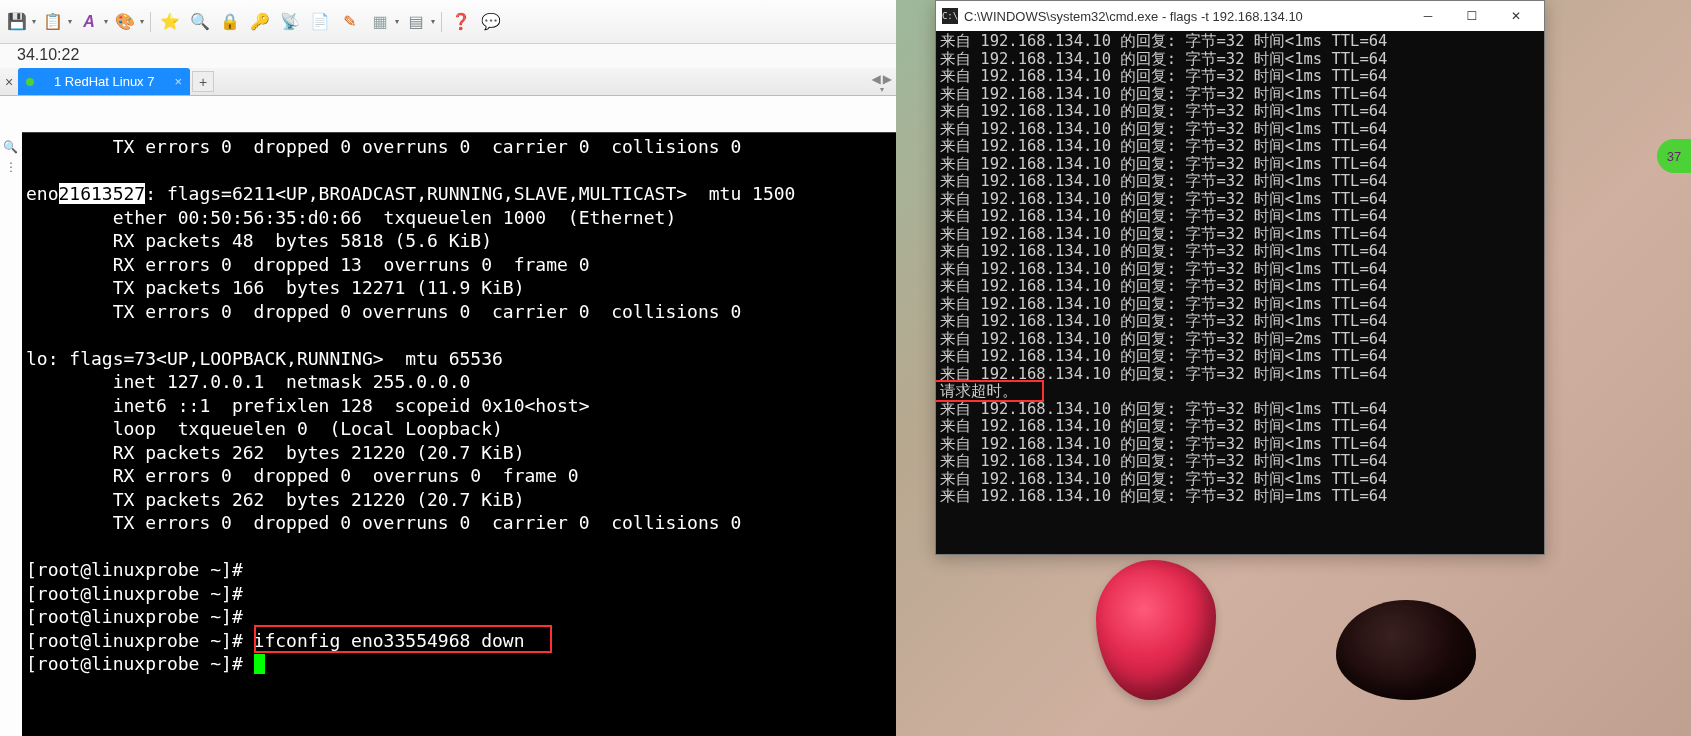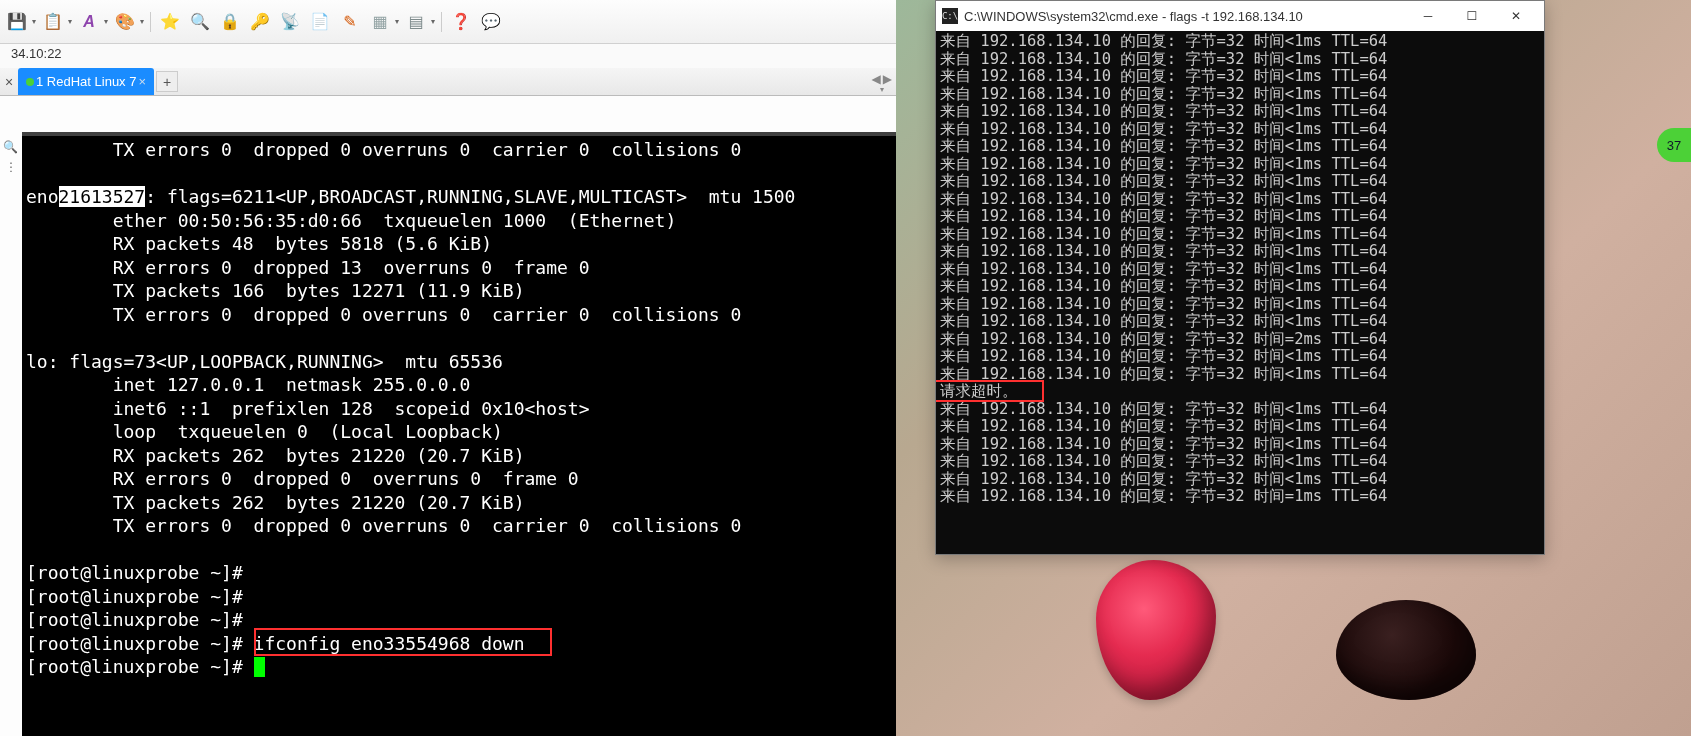--- a/index.html
+++ b/index.html
@@ -32,41 +32,41 @@
   width: 26px; height: 26px;
   display: flex; align-items: center; justify-content: center;
   font-size: 16px;
   cursor: pointer;
   border-radius: 2px;
 }
 .tb-sep { width: 1px; height: 20px; background: #ccc; margin: 0 2px; }
 .dd { font-size: 8px; color: #666; margin-left: -2px; }
 .info-row {
   height: 24px;
-  padding: 2px 11px;
-  font-size: 13px;
+  padding: 2px 17px;
+  font-size: 16px;
   color: #333;
   background: #fafafa;
 }
 .tabbar {
   height: 28px;
   background: linear-gradient(#f5f5f5,#e8e8e8);
   display: flex;
   align-items: stretch;
   border-bottom: 1px solid #bbb;
   position: relative;
 }
 .tab-close { width: 18px; display:flex; align-items:center; justify-content:center; color:#555; font-size:14px; cursor:pointer; }
 .tab {
   background: #1a8cff;
   color: #fff;
   display: flex; align-items: center;
   padding: 0 8px;
   font-size: 13px;
-  gap: 2px;
+  gap: 20px;
   border-top-left-radius: 3px;
   border-top-right-radius: 3px;
 }
 .tab .dot { width:8px; height:8px; background:#4cd137; border-radius:50%; }
 .tab .close-x { color:#cde; font-size:13px; cursor:pointer; }
 .tab-add { width: 22px; background:#eee; border:1px solid #ccc; display:flex; align-items:center; justify-content:center; font-size:14px; color:#555; cursor:pointer; margin-left:2px; margin-top:3px; height:21px; }
 .tab-nav { position:absolute; right:4px; top:4px; display:flex; gap:2px; color:#888; font-size:12px; }
 .tab-nav span { cursor:pointer; }
 .dd-bar { position:absolute; right:2px; bottom:0; width:14px; height:10px; font-size:8px; color:#888; }
 .sidebar-quick {
@@ -82,21 +82,21 @@
   left:22px; top:132px;
   right:0; bottom:0;
   background:#000;
   color:#fff;
   font-family: "Consolas","DejaVu Sans Mono",monospace;
   font-size: 18px;
   line-height: 23.5px;
   padding: 2px 4px;
   white-space: pre;
   overflow:hidden;
-  border-top: 4px solid #404040;
+  border-top: 1px solid #404040;
 }
 .highlight-box {
   position:absolute;
   border: 2px solid #ff3030;
   pointer-events:none;
 }
 .cursor-block {
   display:inline-block;
   width: 11px; height: 20px;
   background:#00ff00;
@@ -154,24 +154,24 @@
   font-family: "NSimSun","SimSun","Consolas",monospace;
   font-size: 15.5px;
   line-height: 17.5px;
   padding: 2px 4px;
   white-space: pre;
   overflow:hidden;
   position:relative;
 }
 .badge {
   position:absolute;
-  right:0; top:128px;
+  right:0; top:139px;
   width:34px; height:34px;
   background:#4cd137;
-  color:#0f172a;
+  color:#701a75;
   border-radius:50% 0 0 50%;
   display:flex; align-items:center; justify-content:center;
   font-size:13px;
 }
 .sel { background:#fff; color:#000; }
 </style>
 </head>
 <body>
 
 <div class="left-app">

